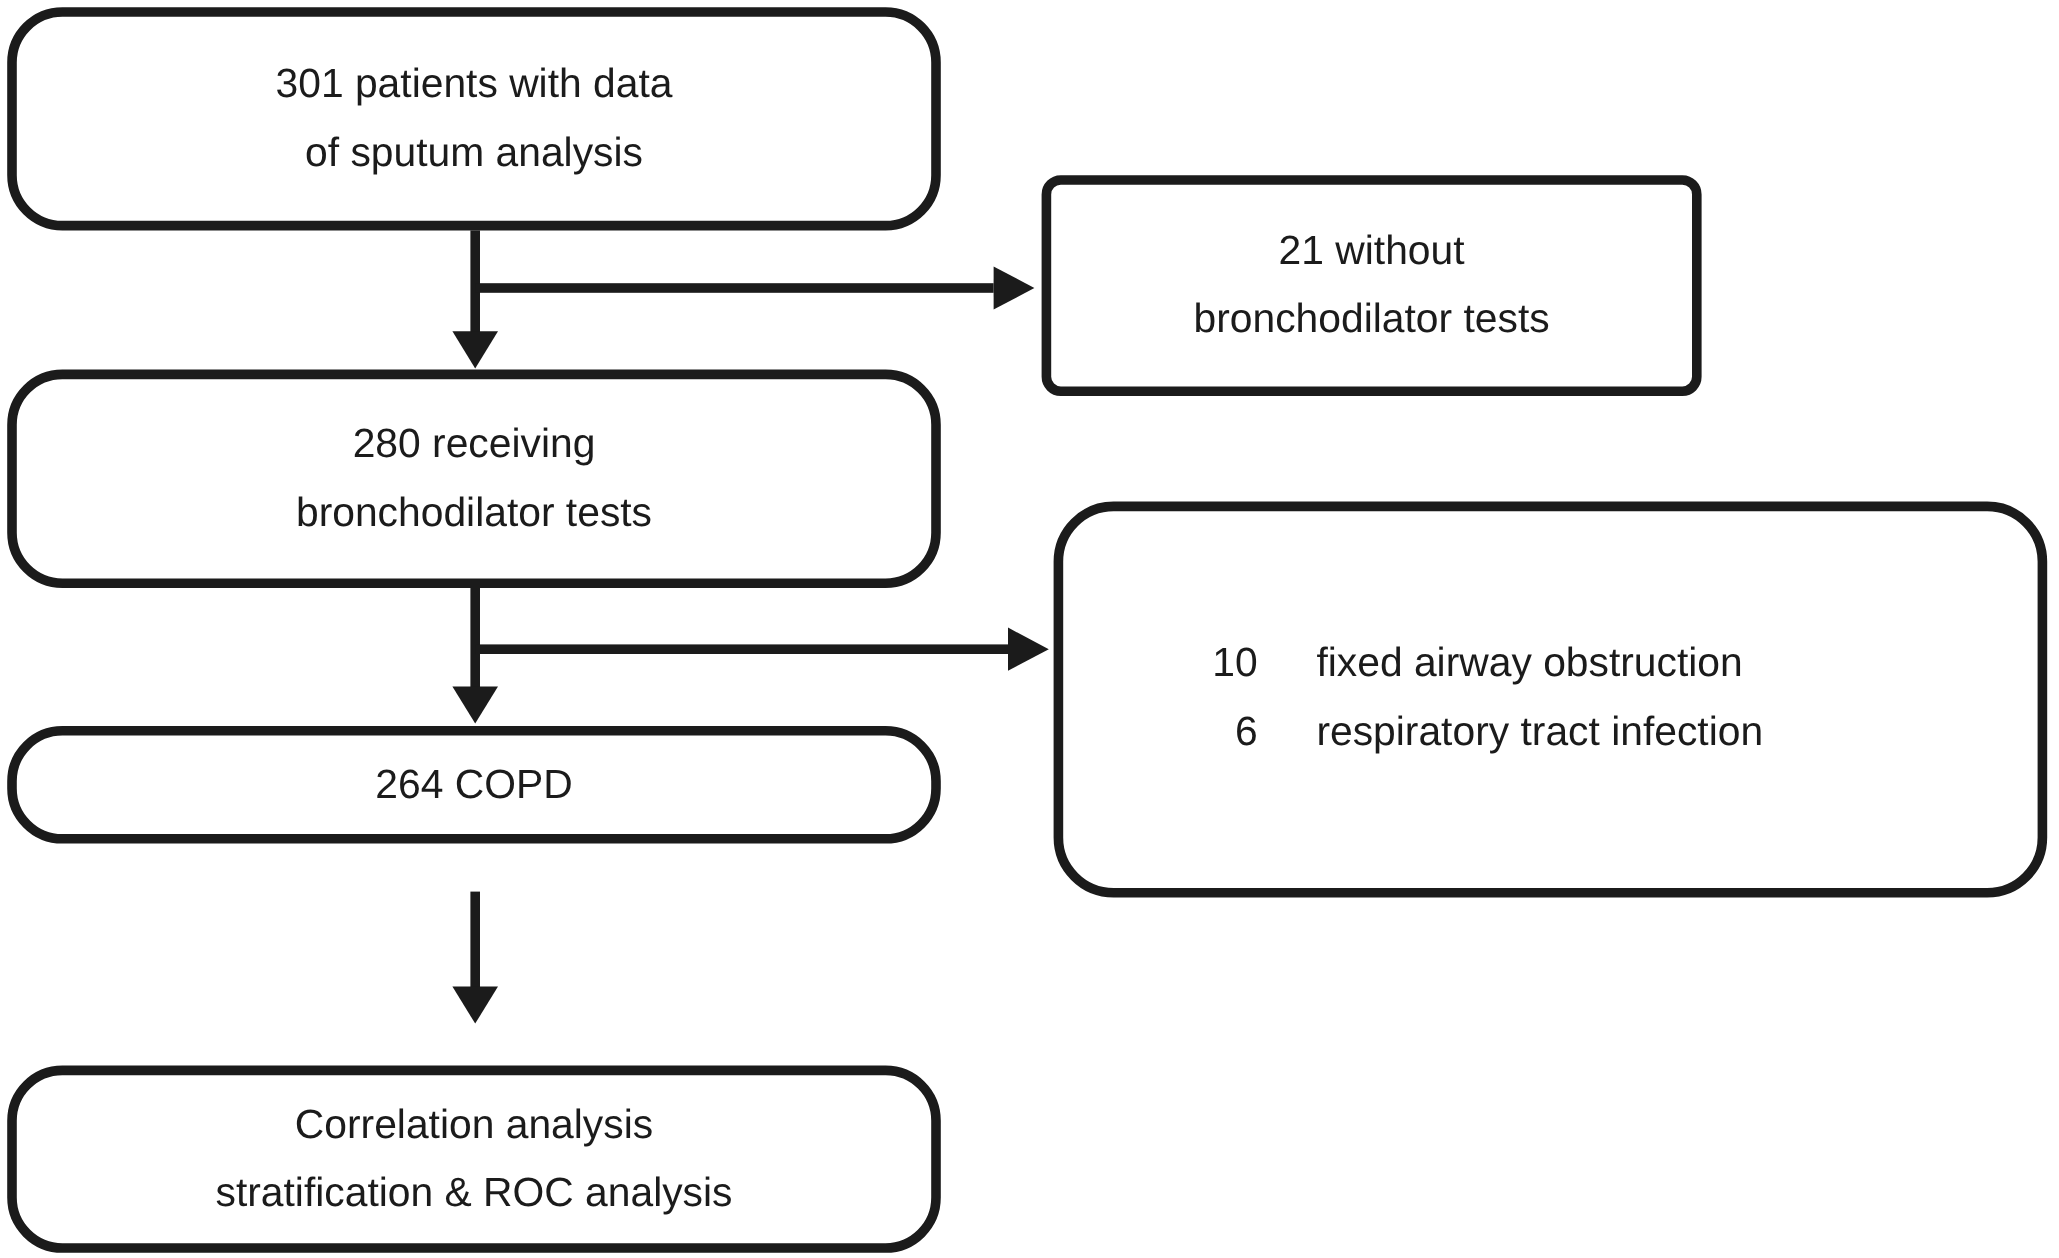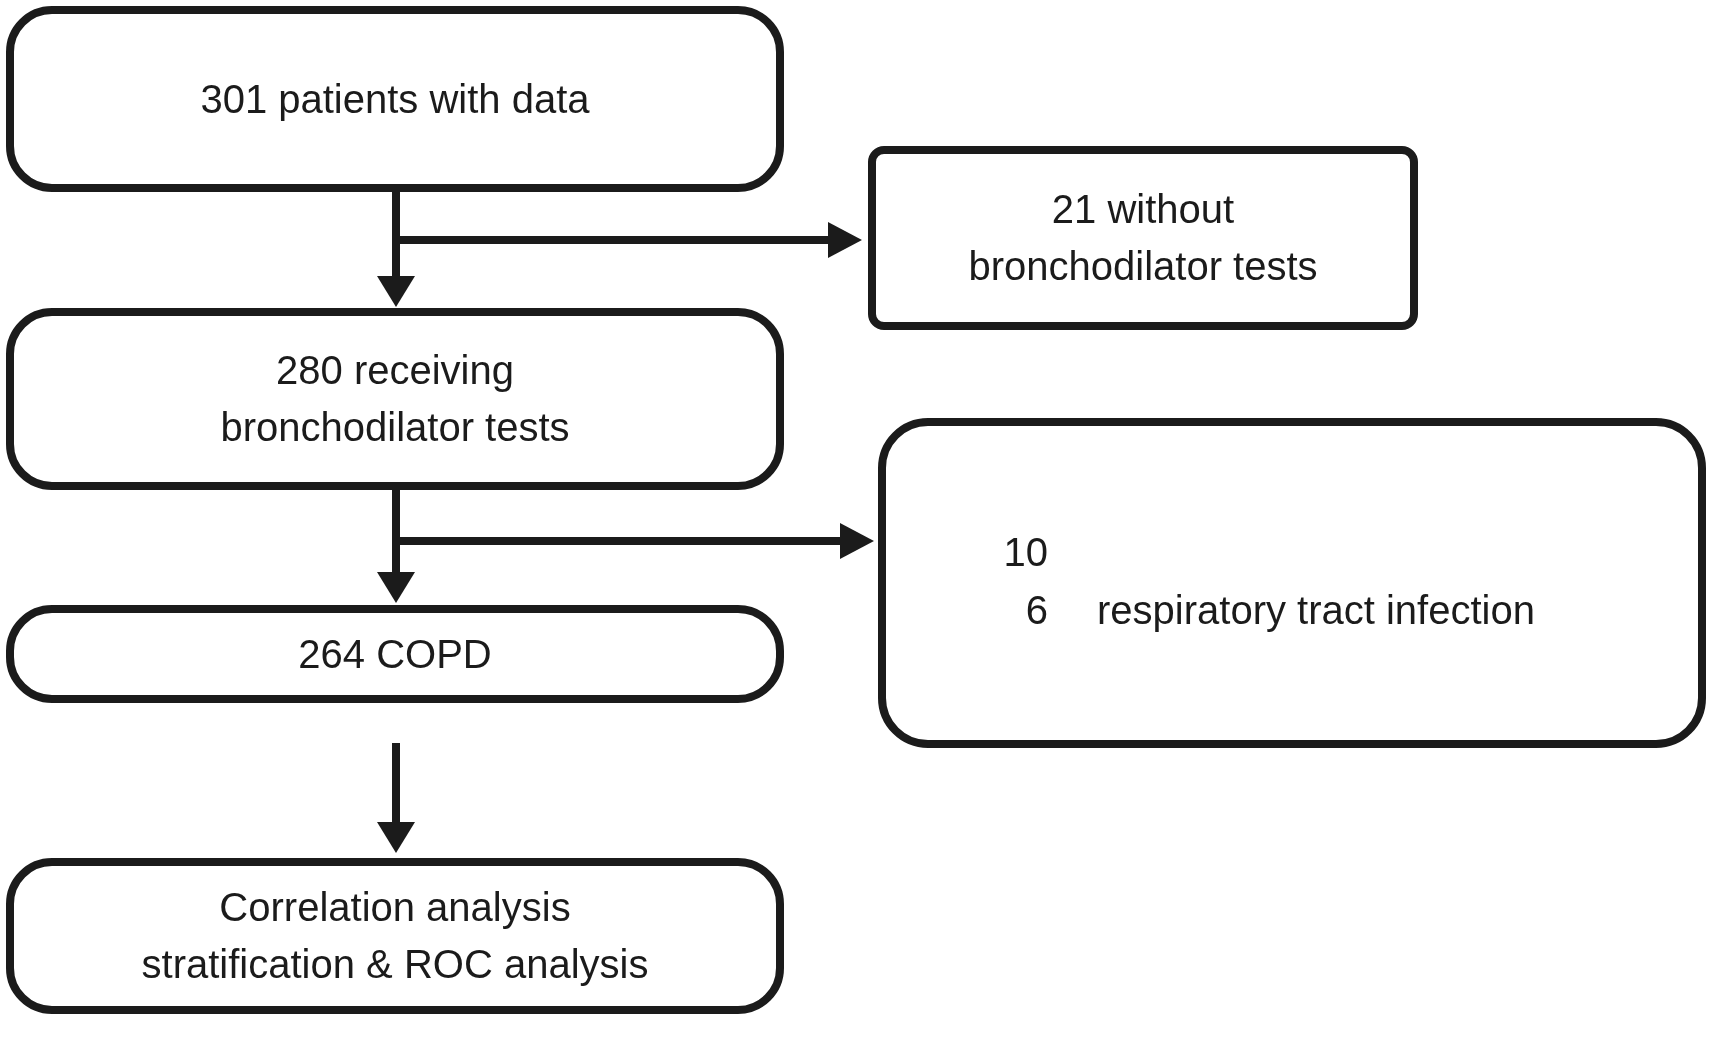--- a/index.html
+++ b/index.html
@@ -7,21 +7,21 @@
     padding: 0;
     background: #ffffff;
   }
   .canvas {
     position: relative;
     width: 1716px;
     height: 1048px;
     background: #ffffff;
     font-family: "Liberation Sans", "DejaVu Sans", sans-serif;
     color: #1b1b1b;
-    font-size: 40px;
+    font-size: 34px;
     overflow: hidden;
   }
   .box {
     position: absolute;
     box-sizing: border-box;
     border: 8px solid #1b1b1b;
     border-radius: 46px;
     background: #ffffff;
   }
   .box.centered {
@@ -33,21 +33,21 @@
   }
   .box.centered .line {
     line-height: 57px;
     white-space: nowrap;
   }
   
   .b-main { left: 6px; width: 778px; }
   .b1 { top: 6px;   height: 186px; }
   .b2 { top: 308px; height: 182px; }
   .b3 { top: 605px; height: 98px; }
-  .b4 { top: 858px; height: 156px; }
+  .b4 { top: 888px; height: 156px; }
   
   .b-side1 { left: 868px; top: 146px; width: 550px; height: 184px; border-radius: 16px; }
   .b-excl  { left: 878px; top: 418px; width: 828px; height: 330px; border-radius: 50px; }
 
   .exc-title {
     position: absolute;
     left: 87px;
     top: 27px;
     line-height: 58px;
     white-space: nowrap;
@@ -92,20 +92,21 @@
     border-left: 34px solid #1b1b1b;
   }
 </style>
 </head>
 <body>
 
 <div class="canvas">
 
   <div class="box centered b-main b1">
     <div class="line">301 patients with data</div>
+    <div class="line">of sputum analysis</div>
   </div>
 
   <div class="box centered b-main b2">
     <div class="line">280 receiving</div>
     <div class="line">bronchodilator tests</div>
   </div>
 
   <div class="box centered b-main b3">
     <div class="line">264 COPD</div>
   </div>
@@ -118,20 +119,21 @@
   <div class="box centered b-side1">
     <div class="line">21 without</div>
     <div class="line">bronchodilator tests</div>
   </div>
 
   <div class="box b-excl">
     <div class="exc-rows">
       <div class="exc-row">
         <span class="exc-num">10</span>
         <span class="exc-desc">
+          <span class="line">fixed airway obstruction</span>
         </span>
       </div>
       <div class="exc-row">
         <span class="exc-num">6</span>
         <span class="exc-desc">
           <span class="line">respiratory tract infection</span>
         </span>
       </div>
     </div>
   </div>

